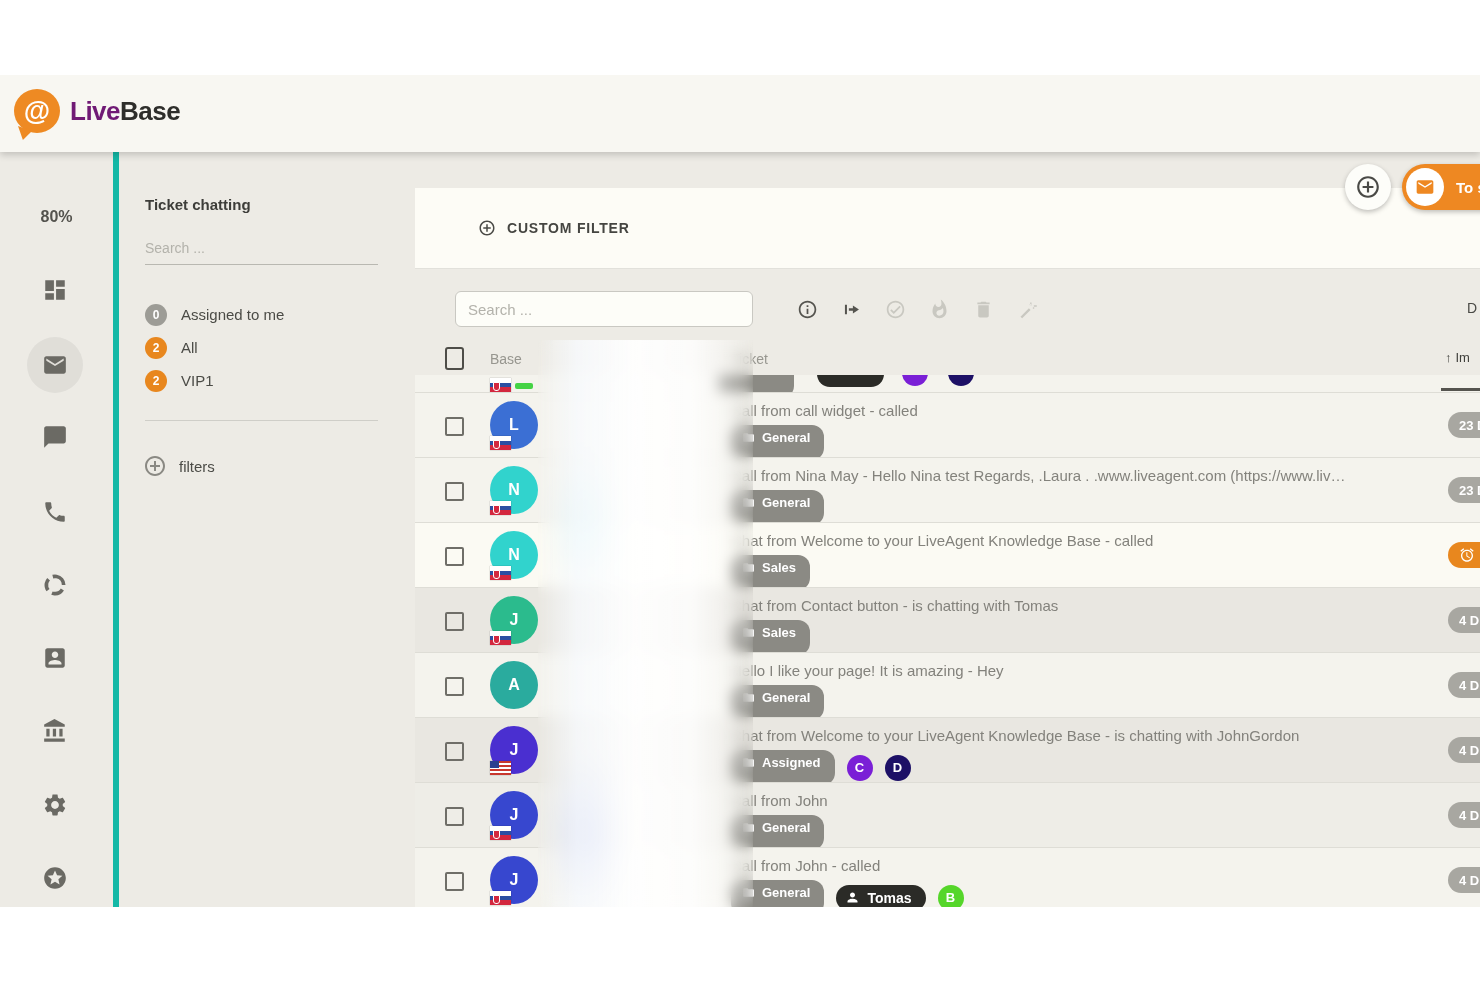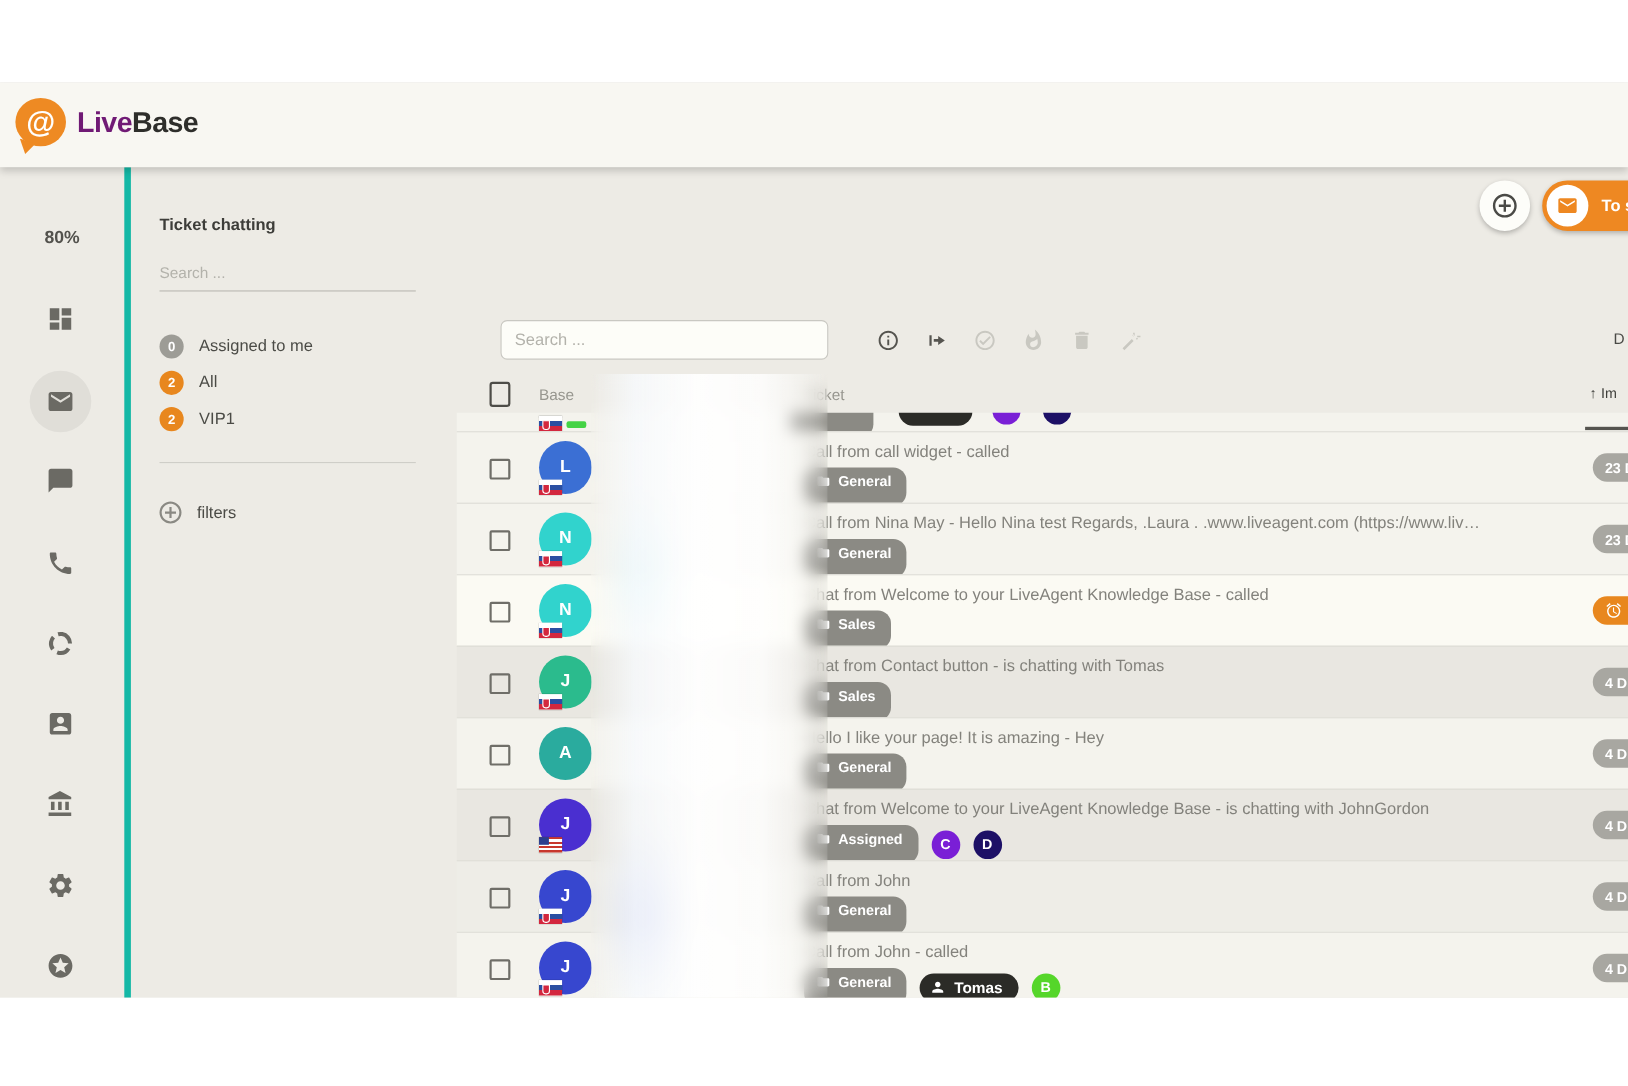--- a/index.html
+++ b/index.html
@@ -205,20 +205,30 @@
             <svg width="24" height="24" viewBox="0 0 24 24">
               <path fill-rule="evenodd" fill="#8a8983" d="M13 7h-2v4H7v2h4v4h2v-4h4v-2h-4V7zm-1-5C6.48 2 2 6.48 2 12s4.48 10 10 10 10-4.48 10-10S17.52 2 12 2zm0 18c-4.41 0-8-3.59-8-8s3.59-8 8-8 8 3.59 8 8-3.59 8-8 8z"></path>
             </svg>
           </span>
         <span class="create-label">filters</span>
       </div>
     </div>
 
     <div class="content">
 
+      <div class="custom-filter-bar">
+        <div class="custom-filter-inner">
+          <span id="cf-icon">
+              <svg width="18" height="18" viewBox="0 0 24 24">
+                <path fill-rule="evenodd" fill="#4a4a46" d="M13 7h-2v4H7v2h4v4h2v-4h4v-2h-4V7zm-1-5C6.48 2 2 6.48 2 12s4.48 10 10 10 10-4.48 10-10S17.52 2 12 2zm0 18c-4.41 0-8-3.59-8-8s3.59-8 8-8 8 3.59 8 8-3.59 8-8 8z"></path>
+              </svg>
+            </span>
+          <span class="custom-filter-label">CUSTOM FILTER</span>
+        </div>
+      </div>
 
       <input class="list-search" type="text" placeholder="Search ..." style="">
 
       <div class="toolbar" id="toolbar">
           <span class="tb-icon on">
             <svg width="21" height="21" viewBox="0 0 24 24">
               <path fill-rule="evenodd" fill="currentColor" d="M11 7h2v2h-2zm0 4h2v6h-2zm1-9C6.48 2 2 6.48 2 12s4.48 10 10 10 10-4.48 10-10S17.52 2 12 2zm0 18c-4.41 0-8-3.59-8-8s3.59-8 8-8 8 3.59 8 8-3.59 8-8 8z"></path>
             </svg>
           </span>
           <span class="tb-icon on">

